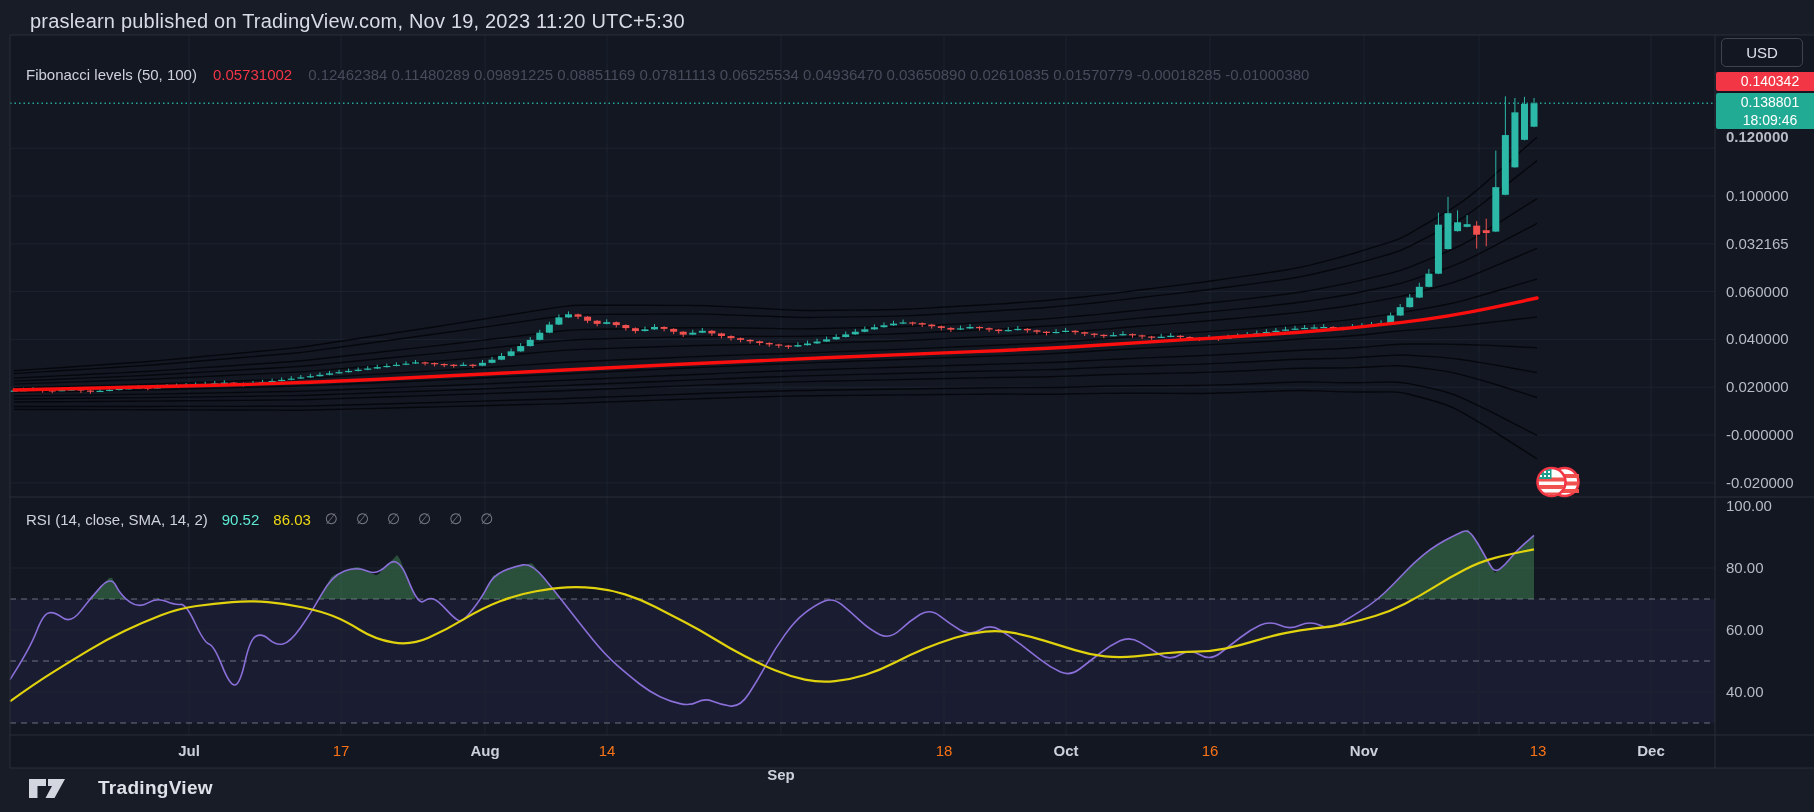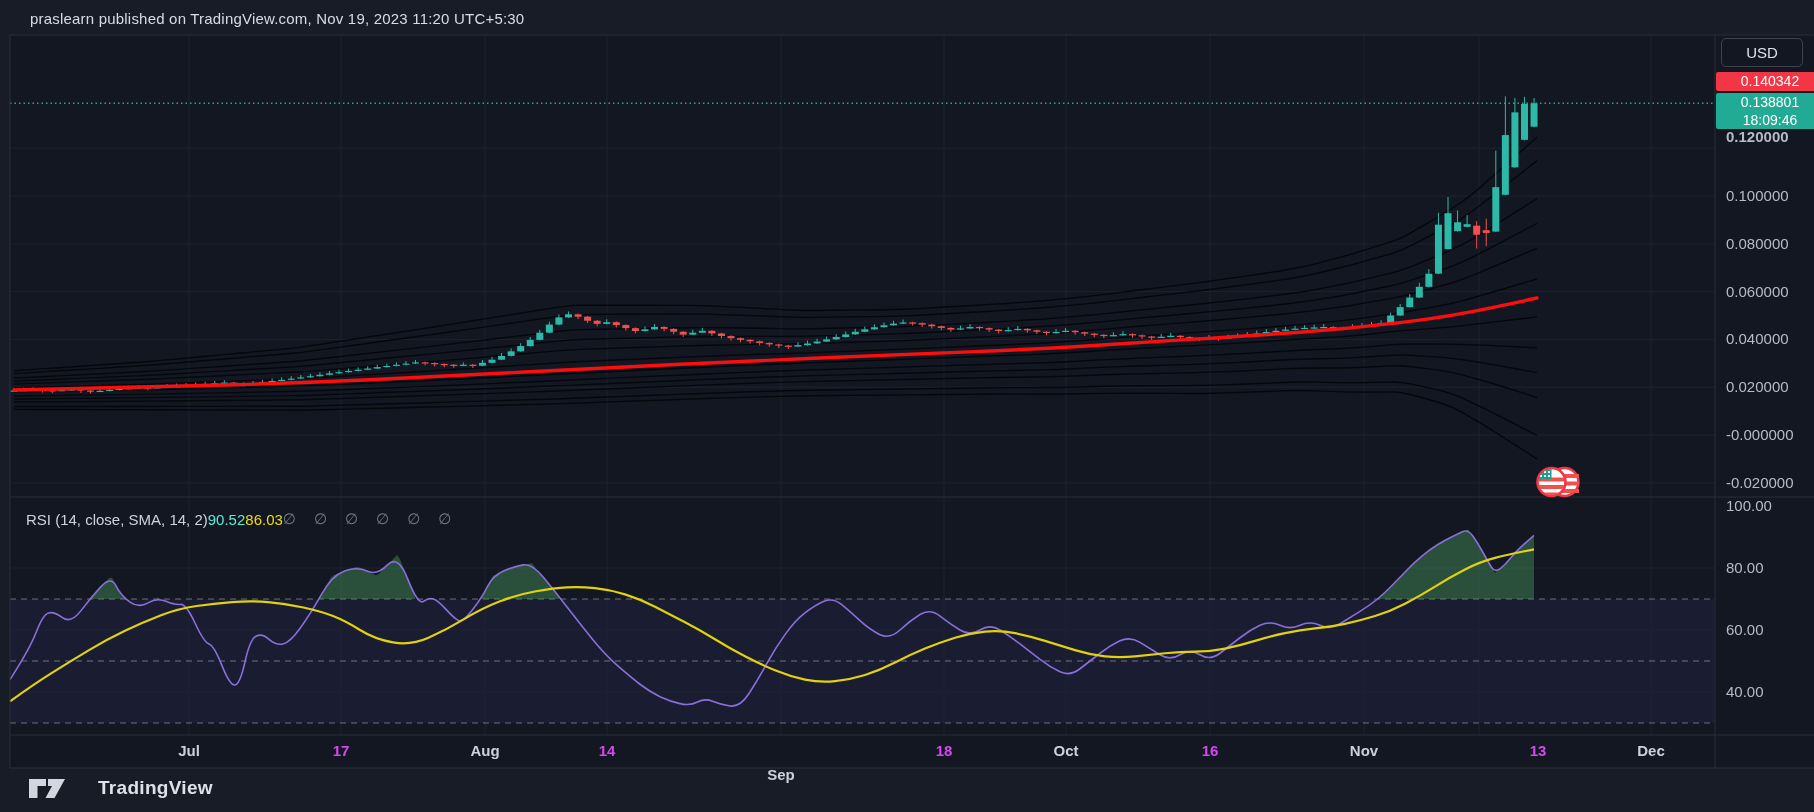--- a/index.html
+++ b/index.html
@@ -1,40 +1,40 @@
 <!DOCTYPE html>
 <html><head>
 <meta charset="utf-8">
 <style>
   html,body{margin:0;padding:0;background:#171c27;width:1814px;height:812px;overflow:hidden;
     font-family:"Liberation Sans",sans-serif;-webkit-font-smoothing:antialiased;}
   #stage{position:relative;width:1814px;height:812px;background:#171c27;}
   #chart-svg{position:absolute;left:0;top:0;}
   .ov{position:absolute;white-space:nowrap;}
-  .hdr{left:30px;top:10px;font-size:15px;color:#d8dbe3;letter-spacing:.2px;text-align:right;}
+  .hdr{left:30px;top:10px;font-size:20px;color:#d8dbe3;letter-spacing:.2px;text-align:right;}
   .legend1{left:26px;top:45px;font-size:15px;display:flex;gap:14px;}
   .legend1 .sym{color:#d1d4dc;}
   .legend1 .v{color:#2cb9a8;}
   .legend2{left:26px;top:66px;font-size:15px;display:flex;gap:16px;}
   .legend2 .t{color:#cfd2da;}
   .legend2 .prim{color:#f23645;}
   .legend2 .dimv{color:#474c5c;}
-  .legend3{left:26px;top:510px;font-size:15px;display:flex;align-items:center;}
+  .legend3{left:26px;top:510px;font-size:15px;display:flex;gap:14px;align-items:center;}
   .legend3 .t{color:#cfd2da;}
   .legend3 .rsiv{color:#5eead4;}
   .legend3 .smav{color:#efd913;}
   .legend3 .nul{color:#787b86;letter-spacing:2px;display:flex;gap:16px;}
   .usd-btn{left:1721px;top:38px;width:80px;height:27px;border:1px solid #3f4350;border-radius:5px;
     color:#dde0e8;font-size:15px;display:flex;align-items:center;justify-content:center;cursor:pointer;}
   .badge{left:1716px;width:108px;color:#fff;font-size:14px;text-align:center;border-radius:2px;}
   .badge-high{top:72px;height:19px;line-height:19px;background:#f23645;}
   .badge-last{top:93px;height:36px;background:#22ab94;line-height:18px;}
   .tick{font-size:15px;color:#b7bbc5;}
   .price-tick{left:1726px;}
-  .time-tick{top:742px;transform:translateX(-50%);color:#d946ef;font-weight:bold;}
+  .time-tick{top:742px;transform:translateX(-50%);color:#f97316;}
   .time-tick.major{color:#ccd0da;font-weight:bold;}
   .footer-brand{left:70px;top:777px;font-size:19px;font-weight:bold;color:#dee1e8;letter-spacing:.3px;margin-left:28px;}
 </style>
 </head>
 <body>
 
 <div id="stage">
   <svg id="chart-svg" width="1814" height="812">
       <rect x="10" y="35" width="1804" height="733" fill="#131722"></rect>
       <rect x="10" y="599" width="1705" height="124" fill="rgba(130,105,255,0.07)"></rect>
@@ -419,20 +419,25 @@
         <line x1="10" y1="497" x2="1814" y2="497"></line>
         <line x1="10" y1="735" x2="1814" y2="735"></line>
         <line x1="10" y1="768" x2="1814" y2="768"></line>
         <line x1="1715" y1="35" x2="1715" y2="768"></line>
       </g>
     </svg>
 
   <div class="ov hdr">praslearn published on TradingView.com, Nov 19, 2023 11:20 UTC+5:30</div>
 
 
+  <div class="ov legend2">
+    <span class="t">Fibonacci levels (50, 100)</span>
+    <span class="prim">0.05731002</span>
+    <span class="dimv" id="fib-values">0.12462384   0.11480289   0.09891225   0.08851169   0.07811113   0.06525534   0.04936470   0.03650890   0.02610835   0.01570779   -0.00018285   -0.01000380</span>
+  </div>
 
   <div class="ov legend3">
     <span class="t">RSI (14, close, SMA, 14, 2)</span>
     <span class="rsiv">90.52</span>
     <span class="smav">86.03</span>
     <span class="nul" id="rsi-empties">
         <span>∅</span>
         <span>∅</span>
         <span>∅</span>
         <span>∅</span>
@@ -444,21 +449,21 @@
   <div class="ov usd-btn">USD</div>
   <div class="ov badge badge-high">0.140342</div>
   <div class="ov badge badge-last">
     <div>0.138801</div>
     <div>18:09:46</div>
   </div>
 
   <div id="axis-labels">
       <div class="ov tick price-tick" style="top: 128px; font-weight: bold;">0.120000</div>
       <div class="ov tick price-tick" style="top: 187px;">0.100000</div>
-      <div class="ov tick price-tick" style="top: 234.8px;">0.080000</div>
+      <div class="ov tick price-tick" style="top: 234.8px;">0.032165</div>
       <div class="ov tick price-tick" style="top: 282.6px;">0.060000</div>
       <div class="ov tick price-tick" style="top: 330.4px;">0.040000</div>
       <div class="ov tick price-tick" style="top: 378.2px;">0.020000</div>
       <div class="ov tick price-tick" style="top: 426px;">-0.000000</div>
       <div class="ov tick price-tick" style="top: 473.8px;">-0.020000</div>
       <div class="ov tick price-tick" style="top: 497px;">100.00</div>
       <div class="ov tick price-tick" style="top: 559px;">80.00</div>
       <div class="ov tick price-tick" style="top: 621px;">60.00</div>
       <div class="ov tick price-tick" style="top: 683px;">40.00</div>
       <div class="ov tick time-tick major" style="left: 189px;">Jul</div>

